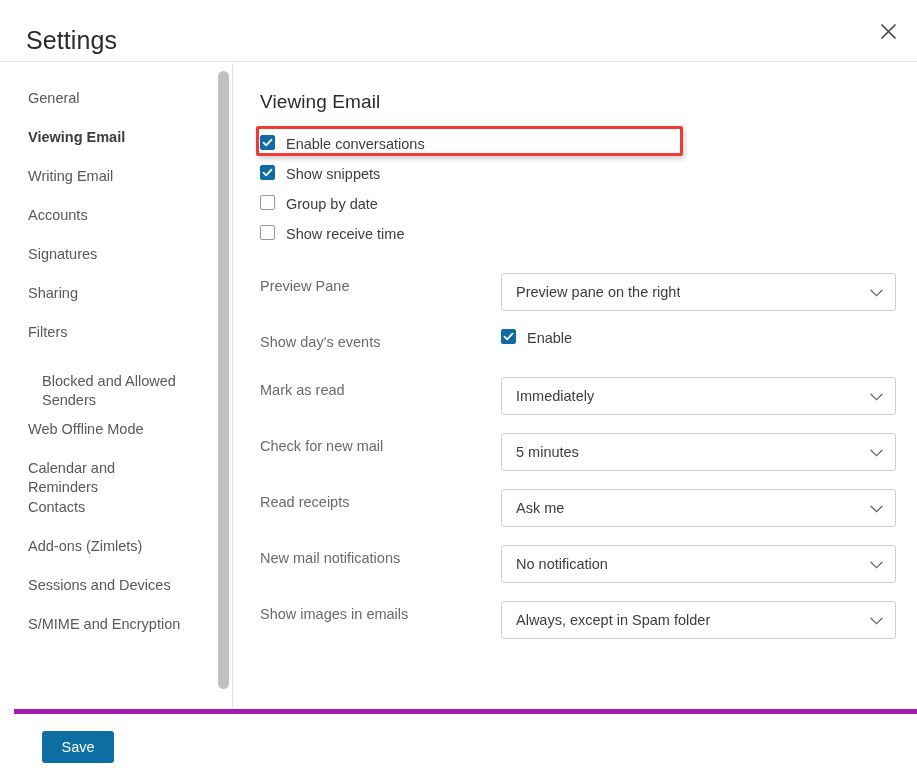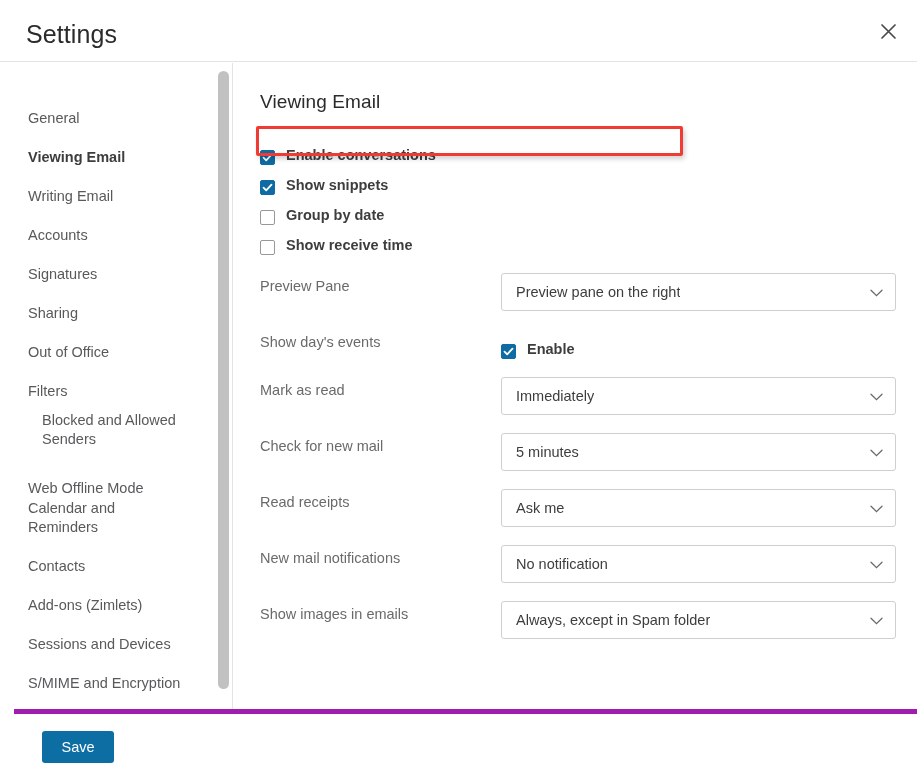--- a/index.html
+++ b/index.html
@@ -23,21 +23,21 @@
   
   .header {
     position: absolute;
     left: 0; top: 0;
     width: 917px; height: 62px;
     border-bottom: 1px solid #e3e3e3;
     background: #ffffff;
   }
   .header-title {
     position: absolute;
-    left: 26px; top: 20px;
+    left: 26px; top: 26px;
     font-size: 25px;
     font-weight: 400;
     color: #2b2b2b;
     letter-spacing: 0.1px;
   }
   .close-btn {
     position: absolute;
     right: 10px; top: 12px;
     width: 38px; height: 38px;
     display: flex; align-items: center; justify-content: center;
@@ -59,21 +59,21 @@
   }
   .sidebar-list {
     position: absolute;
     left: 0; top: 26px;
     width: 215px;
   }
   .sidebar-item {
     padding: 0 0 0 28px;
     min-height: 39px;
     display: flex;
-    align-items: flex-end;
+    align-items: flex-start;
     font-size: 14.5px;
     color: #58595b;
     cursor: pointer;
     line-height: 19px;
   }
   .sidebar-item.active {
     font-weight: bold;
     color: #3d3d3d;
   }
   .sidebar-item.wrap {
@@ -131,24 +131,23 @@
   }
   .row-control {
     flex: 1;
     min-width: 0;
   }
 
   
   .checkbox-group { padding-top: 2px; }
   .cb-row {
     display: flex;
-    align-items: flex-end;
+    align-items: flex-start;
     height: 30px;
     cursor: pointer;
-    font-weight: bold;
   }
   .cb {
     width: 15px; height: 15px;
     flex: 0 0 15px;
     border-radius: 2px;
     border: 1px solid #989898;
     background: #ffffff;
     display: inline-flex;
     align-items: center;
     justify-content: center;
@@ -269,23 +268,20 @@
       <div class="sidebar-item">
         <span class="label">Accounts</span>
       </div>
       <div class="sidebar-item">
         <span class="label">Signatures</span>
       </div>
       <div class="sidebar-item">
         <span class="label">Sharing</span>
       </div>
       <div class="sidebar-item">
-        <span class="label">Out of Office</span>
-      </div>
-      <div class="sidebar-item">
         <span class="label">Filters</span>
       </div>
       <div class="sidebar-item wrap">
         <span class="label">Blocked and Allowed Senders</span>
       </div>
       <div class="sidebar-item">
         <span class="label">Web Offline Mode</span>
       </div>
       <div class="sidebar-item">
         <span class="label">Calendar and Reminders</span>

